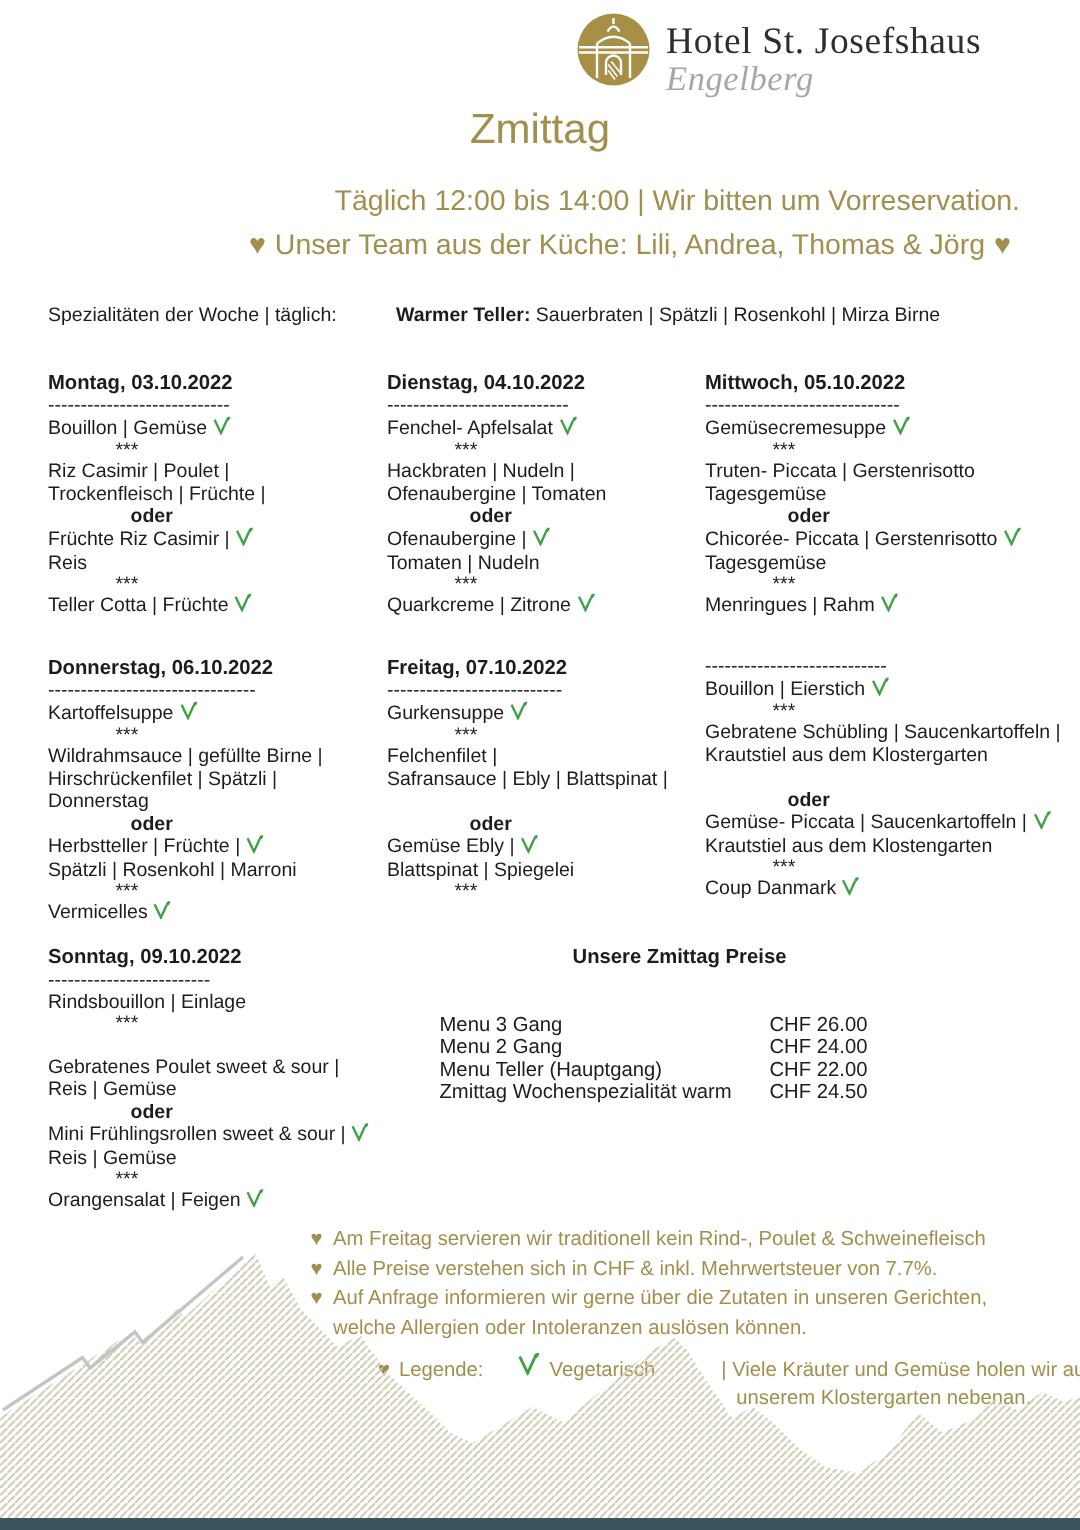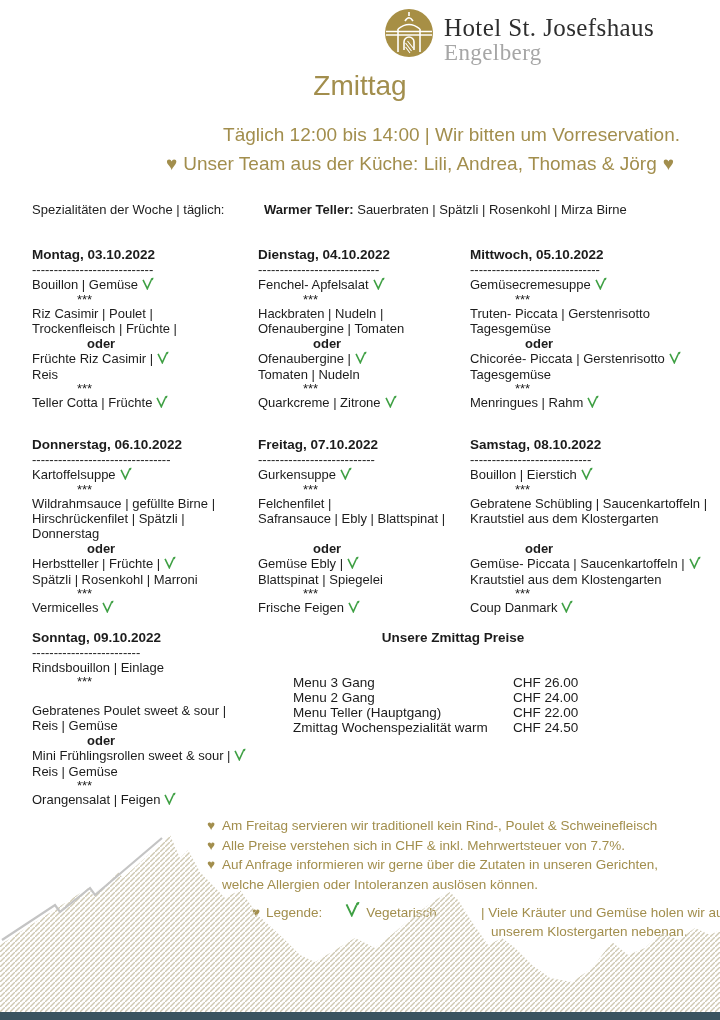--- a/index.html
+++ b/index.html
@@ -3,21 +3,21 @@
 <meta charset="utf-8">
 <style>
   html,body{margin:0;padding:0;background:#fff;}
   .page{position:relative;width:720px;height:1020px;background:#ffffff;overflow:hidden;
         font-family:"Liberation Sans", sans-serif;color:#1c1c1c;}
 
   
   .brand{position:absolute;top:8px;left:384px;display:flex;align-items:flex-start;gap:10px;}
   .brand-text{font-family:"Liberation Serif", serif;line-height:1.08;padding-top:6px;}
   .brand-name{font-size:25px;color:#2e2e2e;letter-spacing:.4px;}
-  .brand-place{font-size:23px;color:#a6a6a6;letter-spacing:.4px;}
+  .brand-place{font-size:23px;color:#a6a6a6;letter-spacing:.4px;font-style:italic;}
 
   
   .page-title{position:absolute;top:70px;left:0;width:720px;text-align:center;
               font-size:28px;color:#a28e4d;}
   .subtitle{position:absolute;top:120px;left:0;width:680px;text-align:right;
             font-size:19px;color:#a28e4d;line-height:29px;}
   .subtitle .heart{font-size:19px;margin:0 6px;}
 
   
   .specials{position:absolute;top:202px;left:32px;width:660px;font-size:13px;}
@@ -203,27 +203,22 @@
         <div class="menu-line"><span>Felchenfilet |</span></div>
         <div class="menu-line"><span>Safransauce | Ebly | Blattspinat |</span></div>
         <div class="blank"></div>
         <div class="oder">oder</div>
         <div class="menu-line"><span>Gemüse Ebly |</span><span class="veg"><svg width="13" height="13" viewBox="0 0 14 14">
               <path d="M2.2 3 L6.8 12.6 L10.8 3.8" fill="none" stroke="#3fa044" stroke-width="1.7"></path>
               <path d="M10.4 4.2 C9.9 1.8 11.6 0.5 13.5 0.9 C13.4 3.1 12 4.4 10.4 4.2 Z" fill="#3fa044"></path>
             </svg></span></div>
         <div class="menu-line"><span>Blattspinat | Spiegelei</span></div>
         <div class="stars">***</div>
-        <div class="menu-line"><span>Frische Feigen</span><span class="veg"><svg width="13" height="13" viewBox="0 0 14 14">
-              <path d="M2.2 3 L6.8 12.6 L10.8 3.8" fill="none" stroke="#3fa044" stroke-width="1.7"></path>
-              <path d="M10.4 4.2 C9.9 1.8 11.6 0.5 13.5 0.9 C13.4 3.1 12 4.4 10.4 4.2 Z" fill="#3fa044"></path>
-            </svg></span></div>
-      </div>
-      <div class="day-card fixed-h">
-        <div class="day-title">Samstag, 08.10.2022</div>
+      </div>
+      <div class="day-card fixed-h">
         <div class="dashes">----------------------------</div>
         <div class="menu-line"><span>Bouillon | Eierstich</span><span class="veg"><svg width="13" height="13" viewBox="0 0 14 14">
               <path d="M2.2 3 L6.8 12.6 L10.8 3.8" fill="none" stroke="#3fa044" stroke-width="1.7"></path>
               <path d="M10.4 4.2 C9.9 1.8 11.6 0.5 13.5 0.9 C13.4 3.1 12 4.4 10.4 4.2 Z" fill="#3fa044"></path>
             </svg></span></div>
         <div class="stars">***</div>
         <div class="menu-line"><span>Gebratene Schübling | Saucenkartoffeln |</span></div>
         <div class="menu-line"><span>Krautstiel aus dem Klostergarten</span></div>
         <div class="blank"></div>
         <div class="oder">oder</div>

